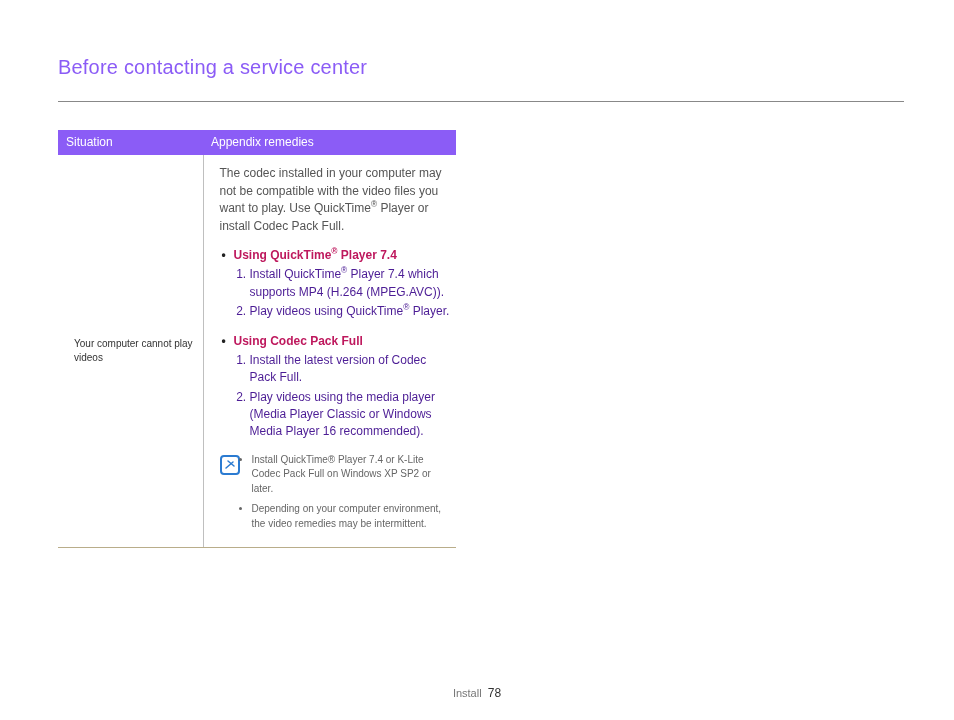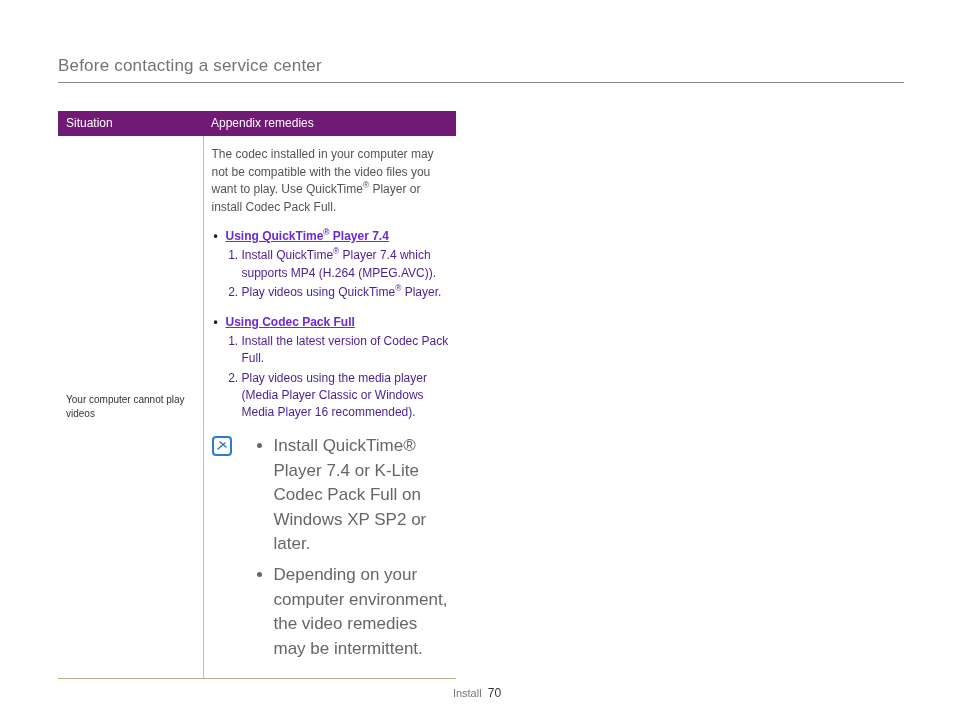--- a/index.html
+++ b/index.html
@@ -8,67 +8,66 @@
     width: 954px;
     height: 720px;
     background: #fff;
     color: #444;
     position: relative;
   }
   .page {
     padding: 56px 50px 0 58px;
   }
   .section-title {
-    font-size: 17px;
+    font-size: 20px;
     font-weight: 300;
-    color: #737373;
+    color: #8b5cf6;
     letter-spacing: 0.2px;
-    padding-bottom: 6px;
+    padding-bottom: 22px;
     border-bottom: 1px solid #888;
     margin-bottom: 28px;
   }
   .tbl {
     width: 398px;
     border-collapse: collapse;
     font-size: 12px;
     line-height: 1.45;
   }
   .tbl thead th {
-    background: #701a75;
+    background: #8b5cf6;
     color: #fff;
     font-weight: 400;
     text-align: left;
     padding: 4px 8px;
     font-size: 12px;
   }
   .tbl thead th:first-child { width: 145px; }
   .tbl tbody td {
     vertical-align: middle;
-    padding: 10px 6px 10px 8px;
+    padding: 10px 6px 10px 16px;
     color: #555;
   }
   .tbl tbody td.situation-cell {
     vertical-align: middle;
     color: #333;
     font-size: 10px;
   }
   .tbl tbody td.remedy-cell {
     border-left: 1px solid #bfbfbf;
   }
   .tbl tbody tr:last-child td {
     border-bottom: 1px solid #b9ad8a;
   }
   .remedy-cell p { margin-bottom: 12px; color:#555; }
   .section-head {
     font-weight: bold;
-    color: #6d28d9;
+    color: #be185d;
     margin: 8px 0 2px 0;
     padding-left: 14px;
     position: relative;
-    text-decoration: underline;
   }
   .section-head::before{
     content: "•";
     position:absolute;
     left:2px;
     top:0;
     color:#222;
   }
   ol.steps {
     list-style: decimal;
@@ -90,22 +89,22 @@
     display: flex;
     align-items: center;
     justify-content: center;
     color: #2b7bd1;
     font-size: 12px;
     font-weight: bold;
     margin-top: 2px;
   }
   .note-list {
     list-style: disc;
-    margin-left: 32px;
-    font-size: 17px;
+    margin-left: 2px;
+    font-size: 10px;
     color: #666;
   }
   .note-list li { margin-bottom: 6px; }
   sup { font-size: 0.7em; vertical-align: super; line-height:0;}
   .footer {
     position: absolute;
     bottom: 20px;
     left: 0;
     right: 0;
     text-align: center;
@@ -158,14 +157,14 @@
             </ul>
           </div>
         </td>
       </tr>
     </tbody>
   </table>
 </div>
 
 <div class="footer">
   <span>Install</span>
-  &nbsp;<span class="pgnum">70</span>
+  &nbsp;<span class="pgnum">78</span>
 </div>
 
 </body></html>

